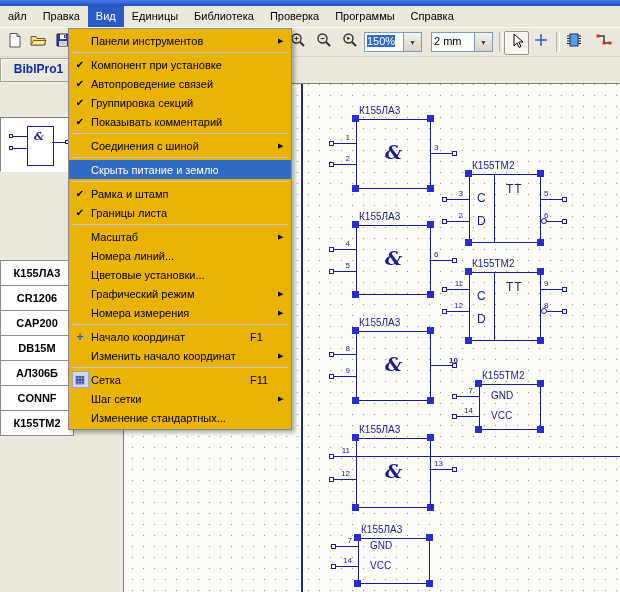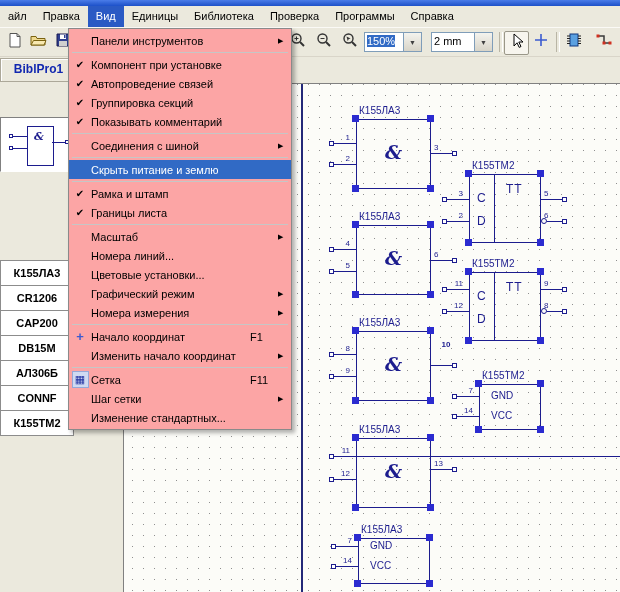--- a/index.html
+++ b/index.html
@@ -68,21 +68,21 @@
   .fftxt{position:absolute;font-size:12px;color:var(--ink);}
   .pwrtxt{position:absolute;font-size:10px;color:var(--ink);}
   .wire{position:absolute;height:1px;background:var(--ink);}
   .pinsq{position:absolute;width:5px;height:5px;border:1px solid var(--ink);
     background:#fff;box-sizing:border-box;}
   .pinnum{position:absolute;font-size:8px;color:var(--ink);width:24px;}
   .invc{position:absolute;width:6px;height:6px;border:1px solid var(--ink);
     border-radius:50%;background:#fcfcf8;box-sizing:border-box;}
   .handle{position:absolute;width:7px;height:7px;background:var(--handle);}
   
-  .popup{position:absolute;left:68px;top:28px;width:222px;background:#fca5a5;
+  .popup{position:absolute;left:68px;top:28px;width:222px;background:#eab308;
     border:1px solid #8a8a8a;box-shadow:3px 3px 4px rgba(0,0,0,.3);
     padding:2px 0;z-index:50;}
   .mi{height:19px;display:flex;align-items:center;font-size:11px;color:#000;}
   .mi .gutter{width:22px;text-align:center;font-size:10px;flex:none;}
   .mi .lab{flex:1;white-space:nowrap;}
   .mi .sc{width:28px;flex:none;font-size:11px;}
   .mi .arr{width:13px;flex:none;font-size:7px;color:#000;}
   .mi.hl{background:#316ac5;color:#fff;}
   .mi.hl .arr{color:#fff;}
   .msep{height:1px;background:#c6c6c6;margin:2px 3px;}
@@ -249,21 +249,21 @@
       <div class="cbox" style="left: 232px; top: 247px; width: 75px; height: 70px;"></div>
       <div class="amp" style="left: 232px; top: 269px; width: 75px;">&amp;</div>
       <div class="wire" style="left: 210px; top: 270px; width: 22px;"></div>
       <div class="pinsq" style="left: 205px; top: 268px;"></div>
       <div class="pinnum" style="left: 202px; top: 260px; text-align: right;">8</div>
       <div class="wire" style="left: 210px; top: 292px; width: 22px;"></div>
       <div class="pinsq" style="left: 205px; top: 290px;"></div>
       <div class="pinnum" style="left: 202px; top: 282px; text-align: right;">9</div>
       <div class="wire" style="left: 307px; top: 281px; width: 22px;"></div>
       <div class="pinsq" style="left: 328px; top: 279px;"></div>
-      <div class="pinnum" style="left: 310px; top: 256px; text-align: center; font-weight: bold;">10</div>
+      <div class="pinnum" style="left: 310px; top: 272px; text-align: right; font-weight: bold;">10</div>
       <div class="handle" style="left: 228px; top: 243px;"></div>
       <div class="handle" style="left: 303px; top: 243px;"></div>
       <div class="handle" style="left: 228px; top: 313px;"></div>
       <div class="handle" style="left: 303px; top: 313px;"></div>
       <div class="clabel" style="left: 235px; top: 340px;">К155ЛА3</div>
       <div class="cbox" style="left: 232px; top: 354px; width: 75px; height: 70px;"></div>
       <div class="amp" style="left: 232px; top: 376px; width: 75px;">&amp;</div>
       <div class="wire" style="left: 210px; top: 372px; width: 22px;"></div>
       <div class="pinsq" style="left: 205px; top: 370px;"></div>
       <div class="pinnum" style="left: 202px; top: 362px; text-align: right;">11</div>

